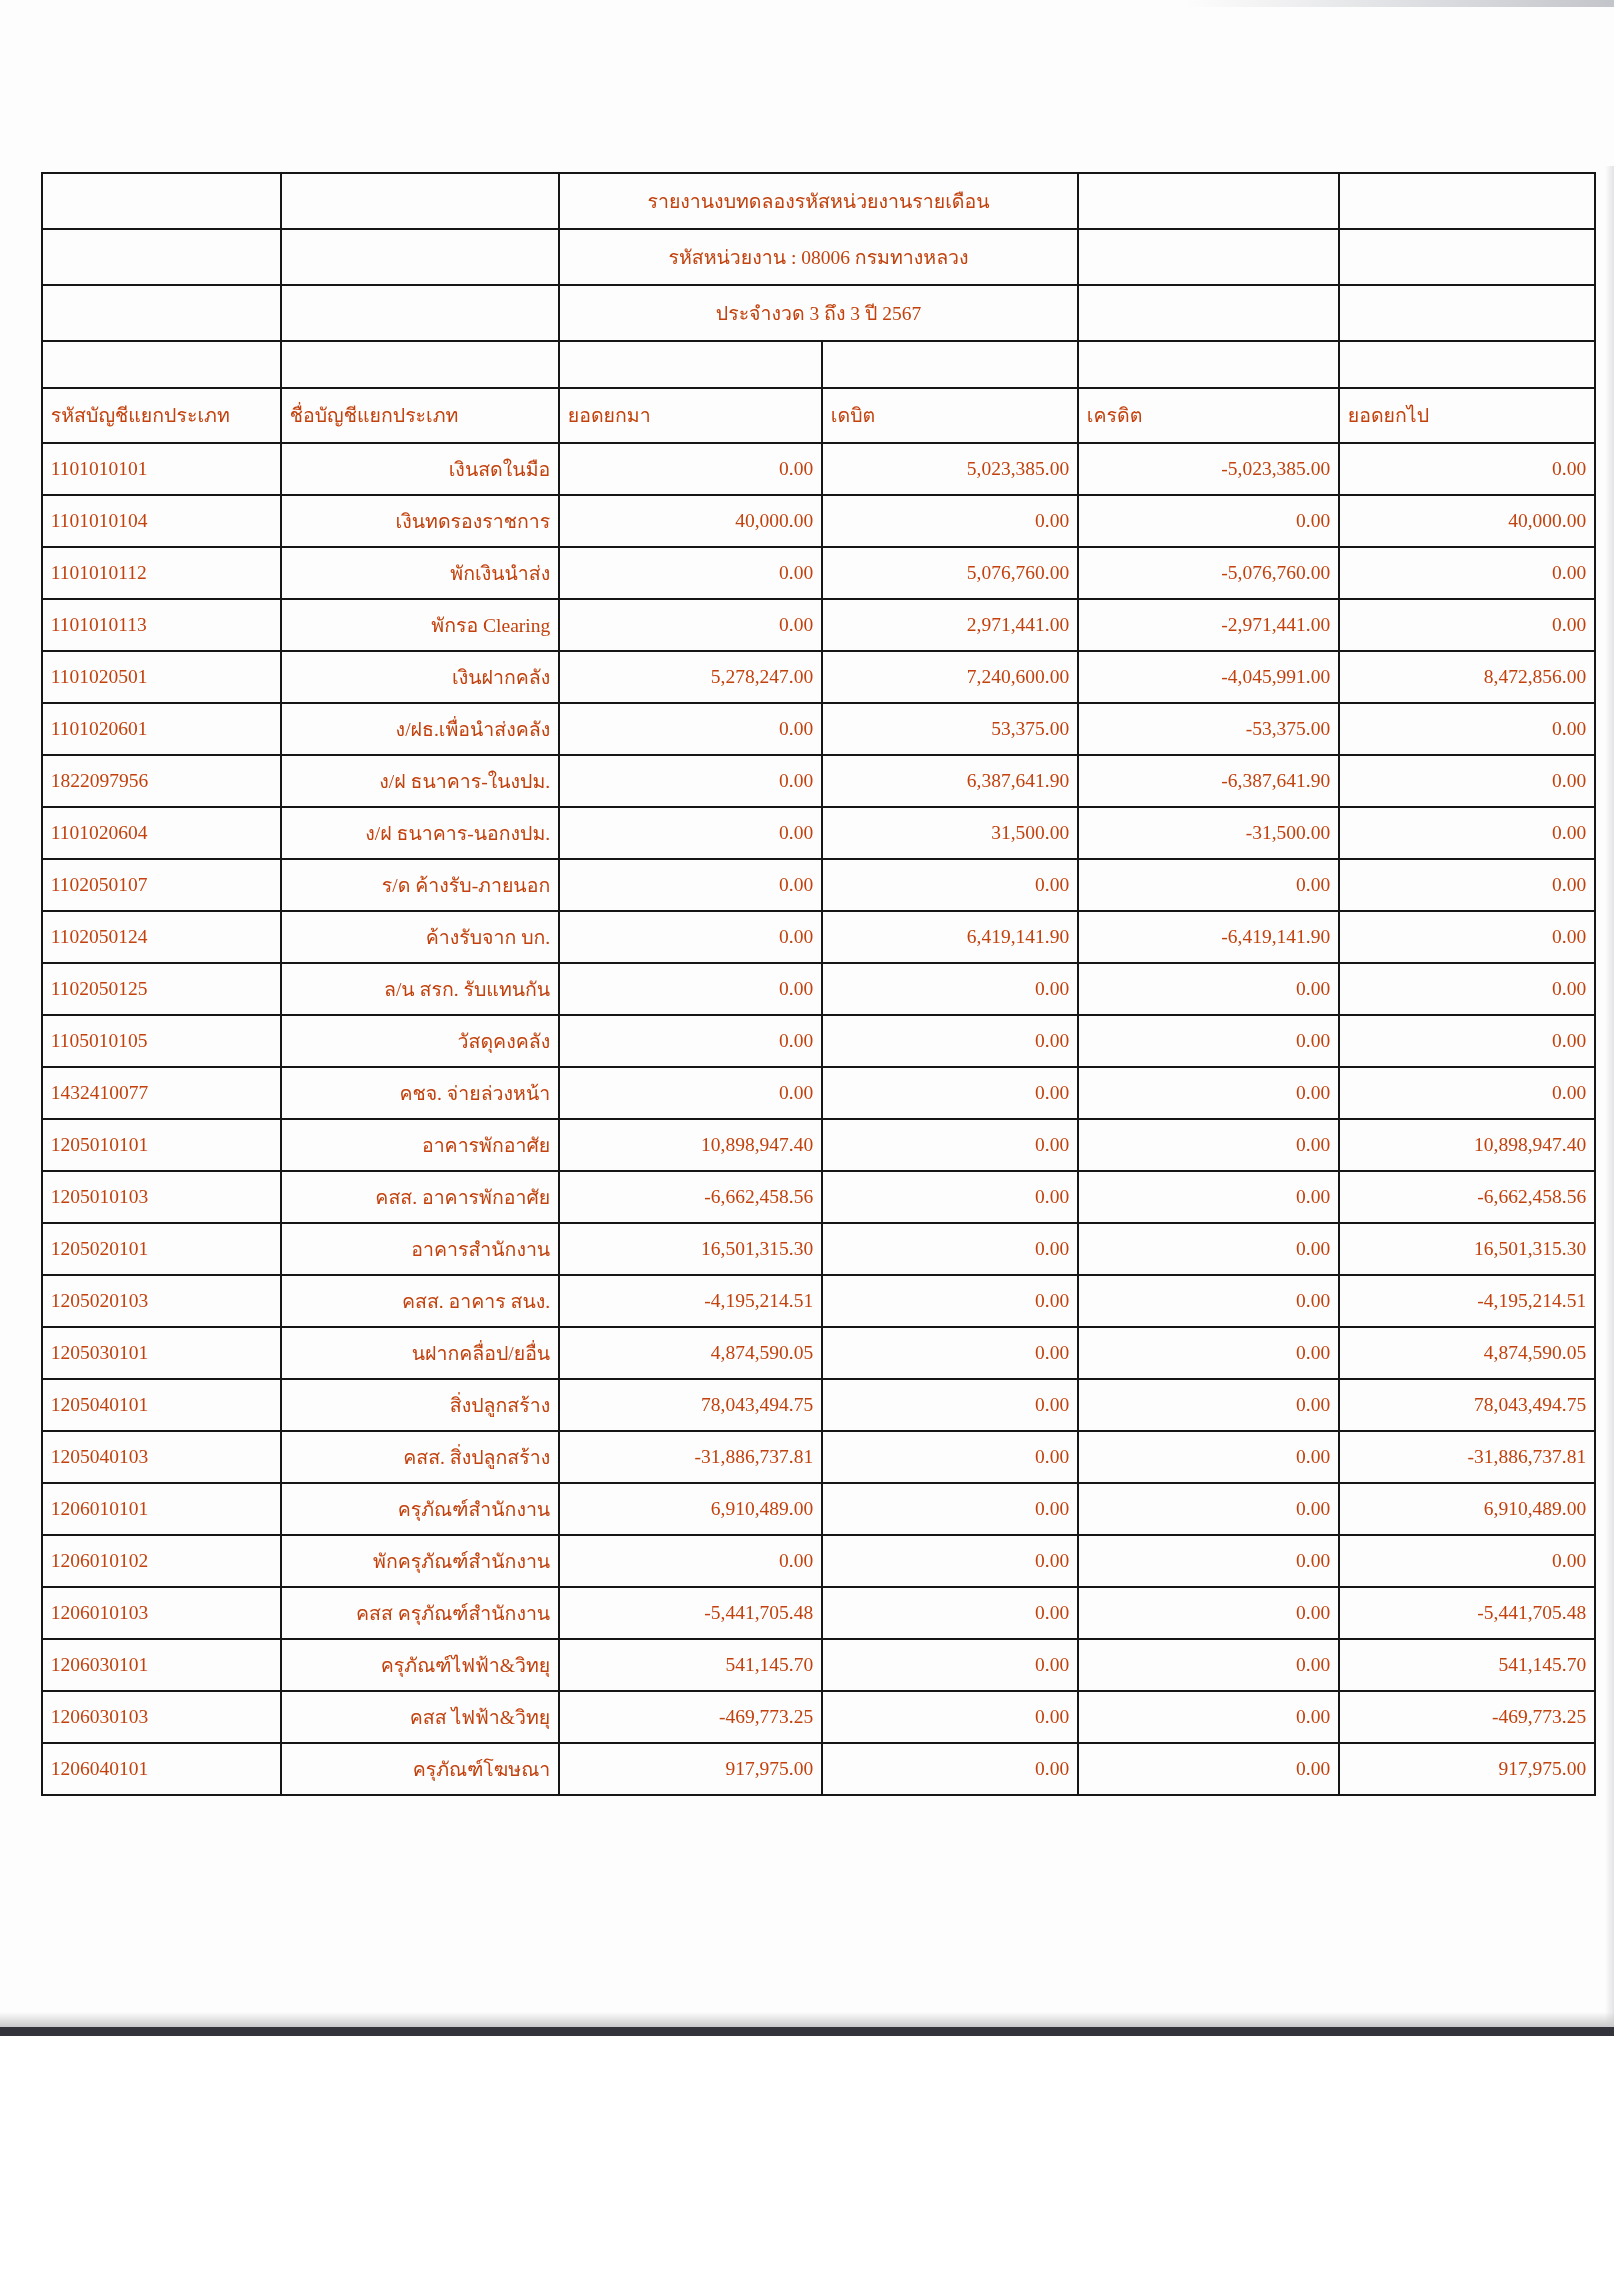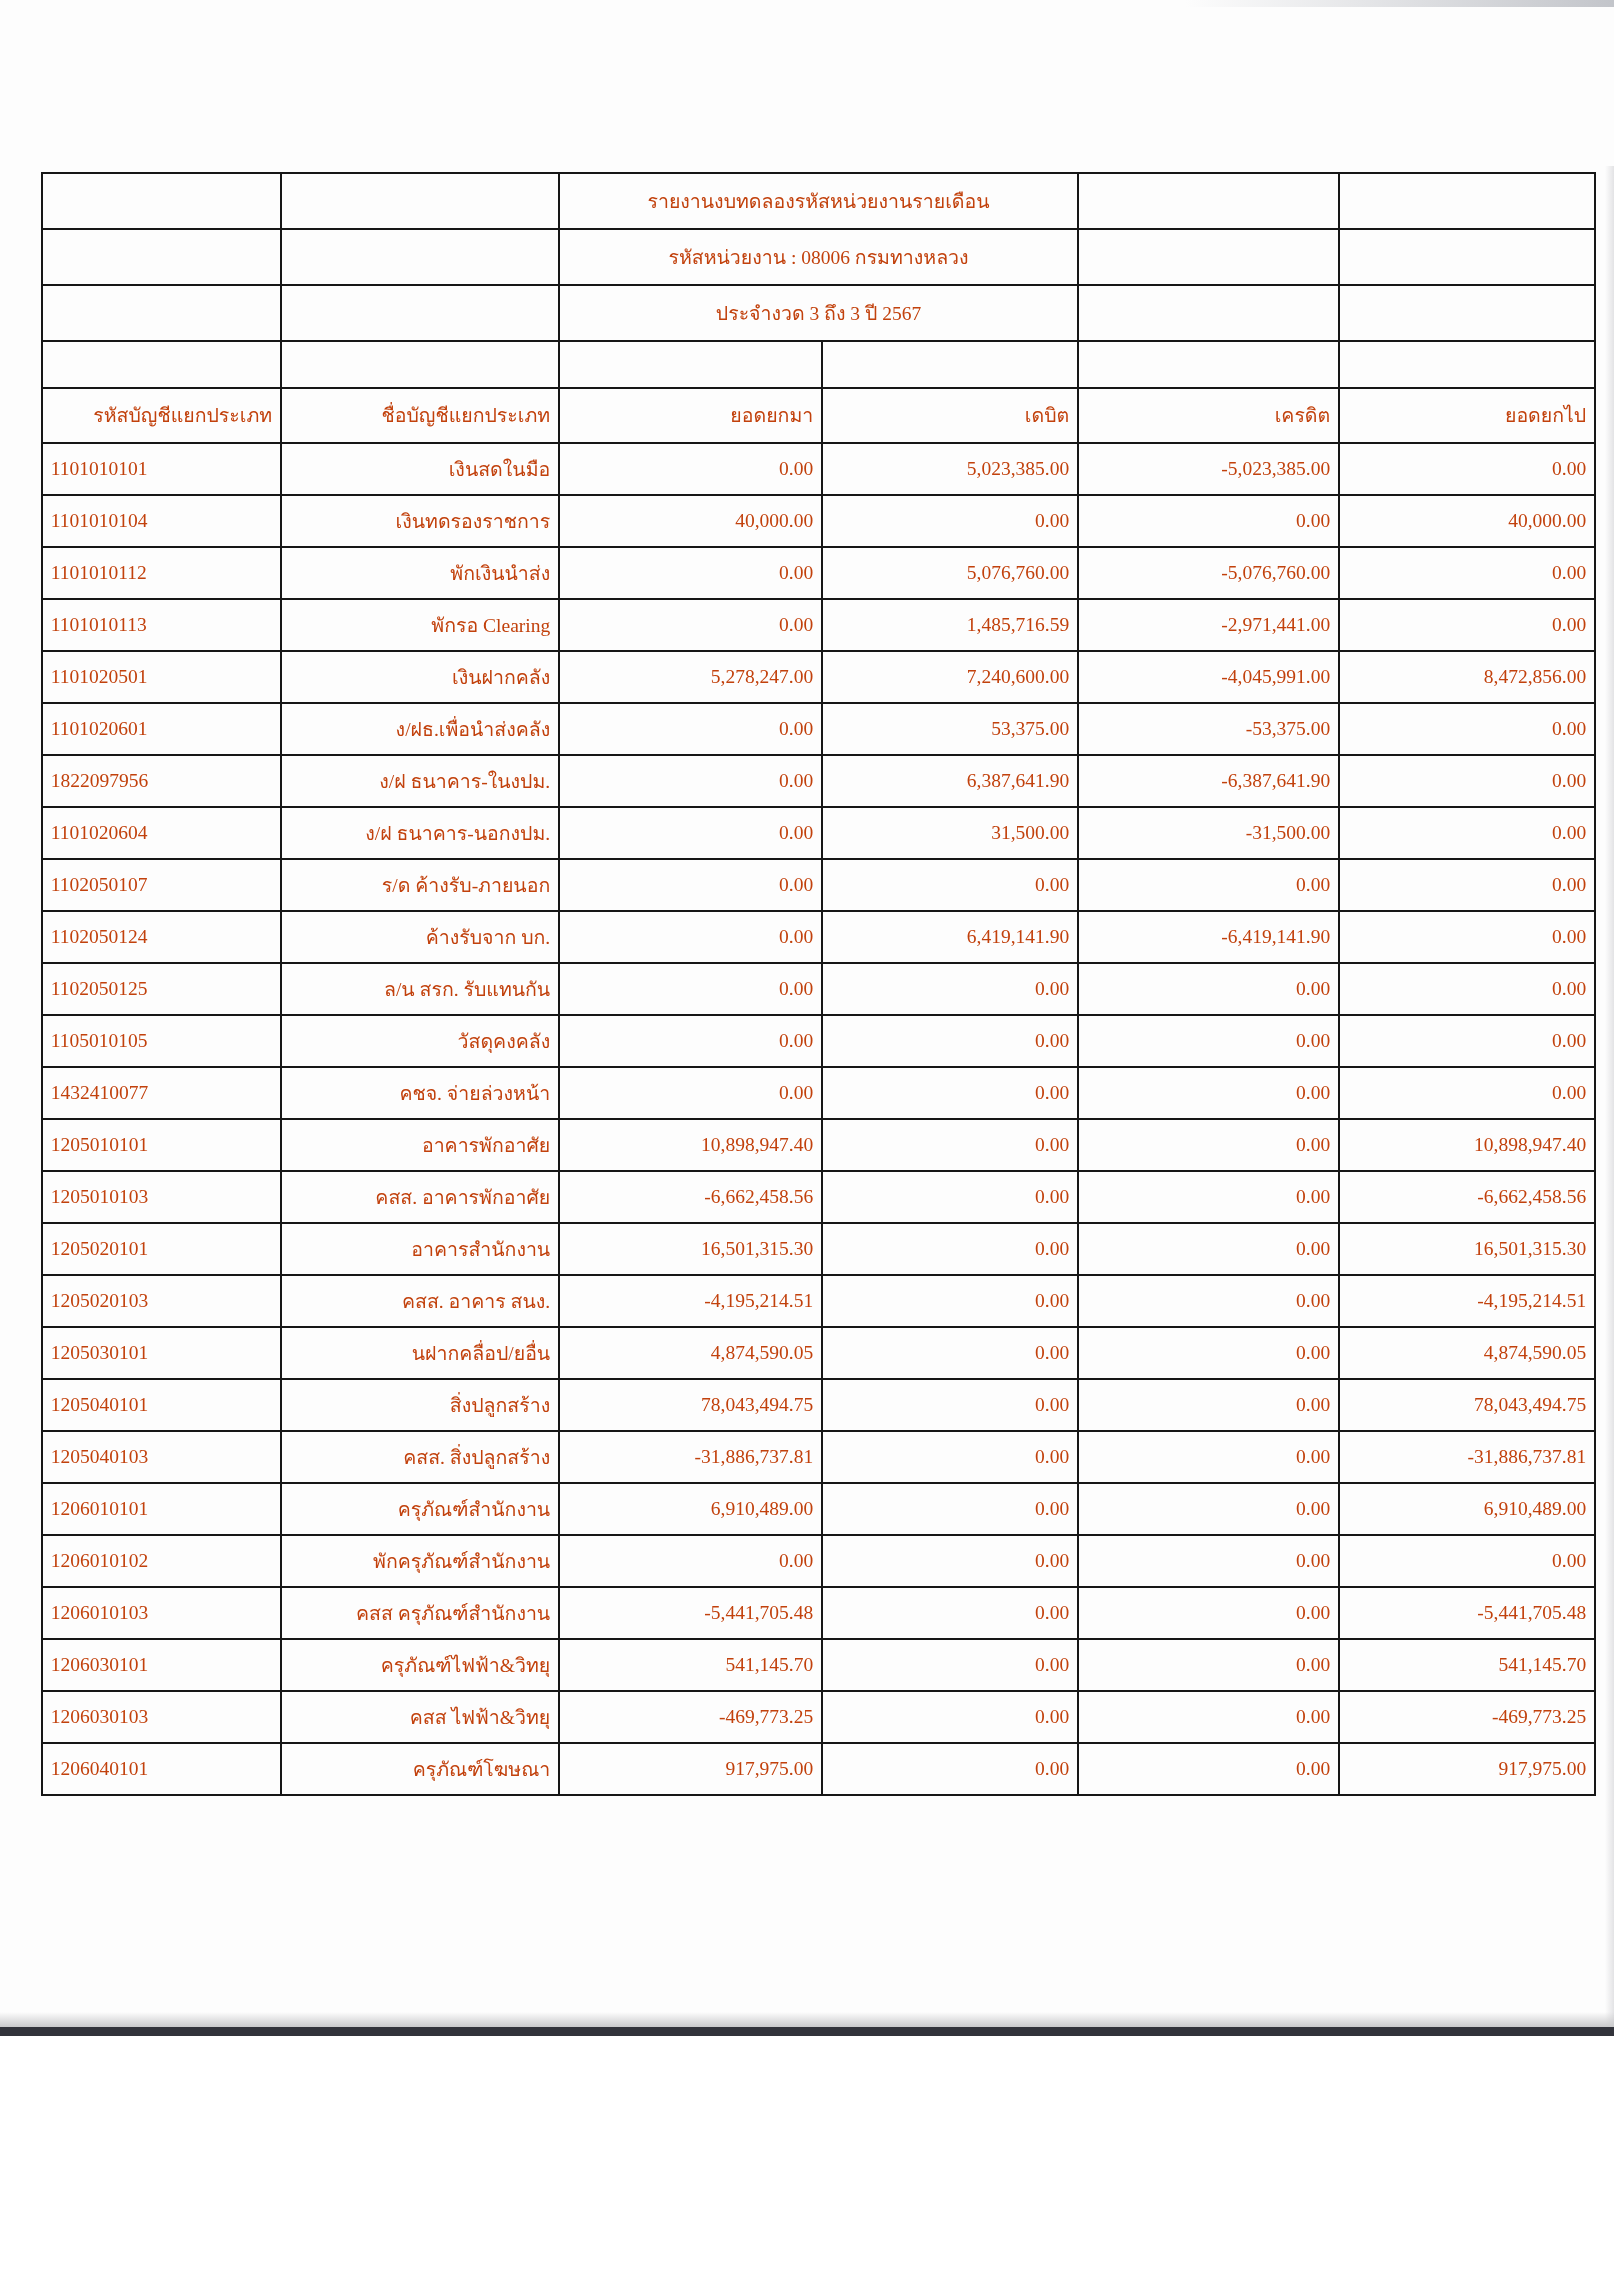--- a/index.html
+++ b/index.html
@@ -54,21 +54,21 @@
     border: 2px solid #161616;
     padding: 0 7.8px;
     white-space: nowrap;
     overflow: hidden;
     font-size: 19.5px;
     font-weight: normal;
     vertical-align: middle;
   }
   tr.title-h td { height: 54px; }
   tr.spacer-h td { height: 45px; }
-  tr.colhead-h th { height: 53px; text-align: right; }
+  tr.colhead-h th { height: 53px; text-align: left; }
   tbody.data tr td { height: 50px; }
 
   td.doc-title {
     text-align: center;
     font-weight: bold;
     font-size: 21.5px;
   }
   td.doc-sub {
     text-align: center;
     font-size: 20.5px;
@@ -157,21 +157,21 @@
       <td class="name-cell">พักเงินนำส่ง</td>
       <td class="num-cell">0.00</td>
       <td class="num-cell">5,076,760.00</td>
       <td class="num-cell">-5,076,760.00</td>
       <td class="num-cell">0.00</td>
     </tr>
         <tr>
       <td class="code-cell">1101010113</td>
       <td class="name-cell">พักรอ Clearing</td>
       <td class="num-cell">0.00</td>
-      <td class="num-cell">1,485,716.59</td>
+      <td class="num-cell">2,971,441.00</td>
       <td class="num-cell">-2,971,441.00</td>
       <td class="num-cell">0.00</td>
     </tr>
         <tr>
       <td class="code-cell">1101020501</td>
       <td class="name-cell">เงินฝากคลัง</td>
       <td class="num-cell">5,278,247.00</td>
       <td class="num-cell">7,240,600.00</td>
       <td class="num-cell">-4,045,991.00</td>
       <td class="num-cell">8,472,856.00</td>

